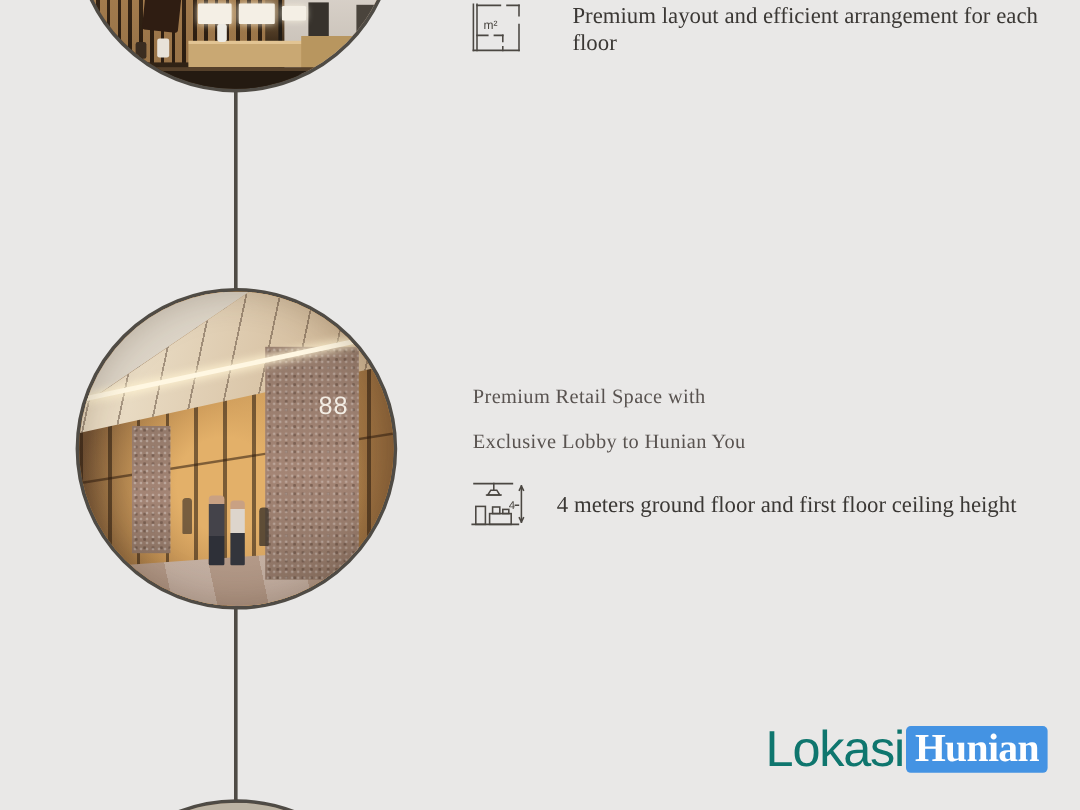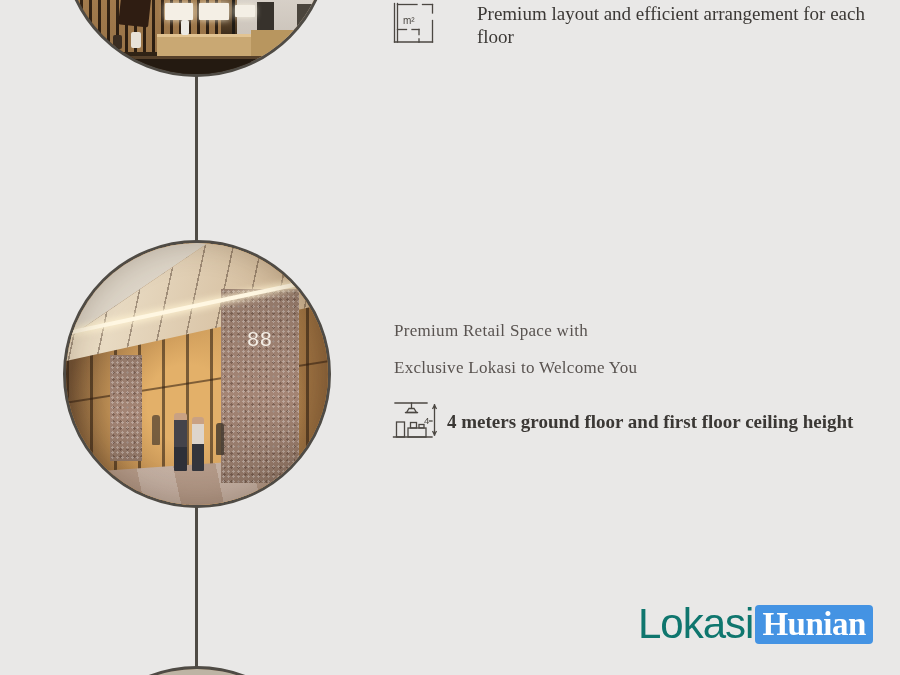--- a/index.html
+++ b/index.html
@@ -68,21 +68,21 @@
       linear-gradient(90deg,#6e4f33,#a8773f 35%,#c99a5a 60%,#8a6138);}
   .c-mid .transom{left:-8px;top:160px;width:290px;height:2px;background:rgba(45,28,14,.55);
     transform:rotate(-9deg);transform-origin:left center;z-index:2;}
   .c-mid .pillar{background:
       radial-gradient(rgba(255,255,255,.28) 1px, transparent 1.4px),
       radial-gradient(rgba(60,38,28,.35) 1px, transparent 1.4px),
       linear-gradient(180deg,#93796a,#a48575 55%,#8d7465);
     background-size:5px 5px,7px 7px,100% 100%;z-index:3;}
   .c-mid .pillar-main{left:155px;top:46px;width:78px;height:194px;}
   .c-mid .pillar-left{left:44px;top:112px;width:32px;height:106px;z-index:2;}
-  .c-mid .bnum{position:absolute;left:0;top:38px;width:100%;text-align:center;
+  .c-mid .bnum{position:absolute;left:18px;top:38px;width:100%;text-align:center;
     color:#f3ede4;font-family:"Liberation Sans",sans-serif;font-size:21px;letter-spacing:1px;}
   .c-mid .floor{left:0;top:0;width:268px;height:268px;z-index:2;
     clip-path:polygon(0 86%,100% 79%,100% 100%,0 100%);
     background:
       repeating-linear-gradient(78deg, rgba(255,255,255,.22) 0 36px, rgba(255,255,255,0) 36px 78px),
       linear-gradient(180deg,#d6beaa,#ab9180);}
   .c-mid .fig{z-index:5;border-radius:3px 3px 1px 1px;}
   .c-mid .fg1{left:108px;top:170px;width:13px;height:58px;
     background:linear-gradient(180deg,#c9a183 0 12%,#44434a 12% 58%,#2e3038 58% 100%);}
   .c-mid .fg2{left:126px;top:174px;width:12px;height:54px;
@@ -95,21 +95,21 @@
   .c-bot{left:63px;top:666px;}
   .c-bot .bg{inset:0;background:
       radial-gradient(circle at 50% 30%, #bdb4a4 0 40%, #9a9184 100%);}
 
   
   .bullet{position:absolute;display:flex;align-items:flex-start;}
   .bullet .txt{color:#3b3835;font-size:19px;line-height:23px;}
   .b-top{left:392px;top:1px;gap:16px;}
   .b-top .txt{margin-left:25px;width:400px;margin-top:1px;}
   .b-mid{left:392px;top:398px;}
-  .b-mid .txt{margin-left:11px;margin-top:12px;width:420px;font-weight:bold;}
+  .b-mid .txt{margin-left:28px;margin-top:12px;width:420px;}
   .icon-box{width:44px;height:44px;flex:0 0 auto;}
   .icon-box svg{display:block;}
   .icon-box text{font-family:"Liberation Sans",sans-serif;fill:#4b4742;}
 
   .title{position:absolute;left:394px;top:312px;color:#595350;
     font-size:17px;line-height:37px;letter-spacing:.3px;}
 
   
   .logo{position:absolute;left:638px;top:603px;display:flex;align-items:center;height:42px;}
   .logo .lokasi{font-family:"Liberation Sans",sans-serif;font-size:42px;line-height:42px;
@@ -184,21 +184,21 @@
         <path d="M27 28.5 V33.5"></path>
         <path d="M27 38 V41"></path>
         <text x="11" y="23" font-size="10" stroke="none">m²</text>
       </svg>
     </div>
     <div class="txt">Premium layout and efficient arrangement for each floor</div>
   </div>
 
   <div class="title">
     <div>Premium Retail Space with</div>
-    <div>Exclusive Lokasi to Welcome You</div>
+    <div>Exclusive Lobby to Hunian You</div>
   </div>
 
   <div class="bullet b-mid">
     <div class="icon-box">
       <svg width="46" height="44" viewBox="0 0 46 44" fill="none" stroke="#4b4742" stroke-width="1.3" stroke-linecap="square">
         <path d="M3 5 H35"></path>
         <path d="M1.5 39 H40"></path>
         <rect x="4.5" y="24" width="8" height="15"></rect>
         <path d="M19.5 5 V10"></path>
         <path d="M14.5 14.5 L17 10.5 H22 L24.5 14.5 Z"></path>

